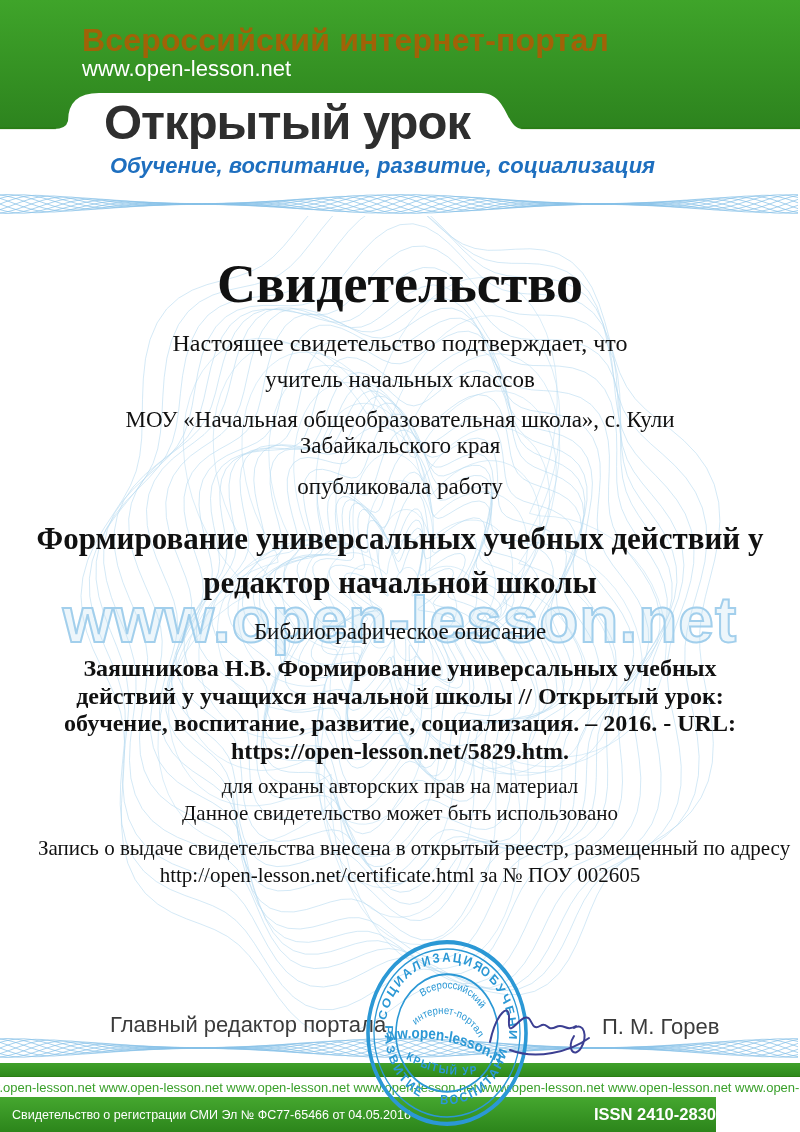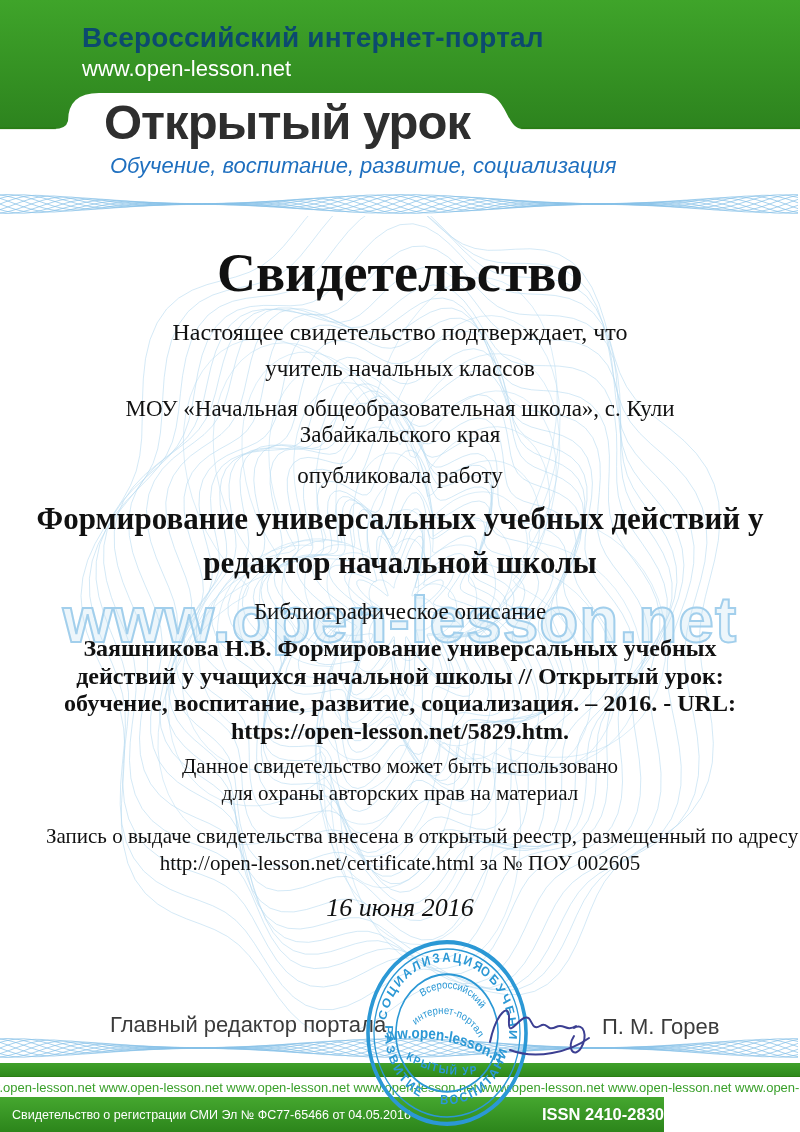--- a/index.html
+++ b/index.html
@@ -1,60 +1,60 @@
 <!DOCTYPE html>
 <html><head>
 <meta charset="utf-8">
 <style>
   html,body{margin:0;padding:0;background:#fff;}
   .page{position:relative;width:800px;height:1132px;background:#ffffff;overflow:hidden;
         font-family:"Liberation Serif",serif;color:#111;}
   
   .hdr-svg{position:absolute;left:0;top:0;z-index:3;}
   .hdr-text{position:absolute;z-index:4;font-family:"Liberation Sans",sans-serif;}
-  .portal-title{left:82px;top:22px;font-size:28px;font-weight:bold;color:#0c4a6e;letter-spacing:.2px;}
+  .portal-title{left:82px;top:22px;font-size:32px;font-weight:bold;color:#a16207;letter-spacing:.2px;}
   .portal-url{left:82px;top:56px;font-size:22px;color:#ffffff;}
   .brand-title{left:104px;top:94px;font-size:49px;font-weight:bold;color:#2e2e2e;letter-spacing:-1px;}
-  .brand-subtitle{left:110px;top:153px;font-size:22px;font-style:italic;font-weight:normal;color:#1e6fbf;}
+  .brand-subtitle{left:110px;top:153px;font-size:22px;font-style:italic;font-weight:bold;color:#1e6fbf;}
   
   #guilloche{position:absolute;left:0;top:0;z-index:0;}
   .watermark{position:absolute;left:0;right:0;top:583px;z-index:1;text-align:center;
              font-family:"Liberation Sans",sans-serif;font-weight:bold;font-size:64px;letter-spacing:1px;
              color:rgba(190,221,242,0.28);-webkit-text-stroke:2px #a2cfec;}
   
-  .content{position:absolute;left:30px;right:30px;top:212px;z-index:2;text-align:center;}
+  .content{position:absolute;left:30px;right:30px;top:223px;z-index:2;text-align:center;}
   .content .nw{white-space:nowrap;}
   .cert-title{margin:30px 0 0;font-size:54px;line-height:62px;font-weight:bold;}
   .intro{margin:14px 0 0;font-size:24px;line-height:28px;}
   .recipient{margin:13px 0 0;font-size:26px;line-height:30px;font-weight:bold;}
   .role{margin:10px 0 14px;font-size:23px;line-height:26px;}
   .school{margin:1px auto 0;font-size:23px;line-height:26px;max-width:705px;}
-  .action{margin:15px 0 8px;font-size:23px;line-height:26px;}
+  .action{margin:15px 0 17px;font-size:23px;line-height:26px;}
   .work-title{margin:8px auto 0;font-size:31px;line-height:44px;font-weight:bold;max-width:730px;}
   .bib-heading{margin:14px 0 10px;font-size:23px;line-height:26px;}
   .bib-text{margin:6px auto 0;font-size:24px;line-height:27.5px;font-weight:bold;max-width:715px;}
   .usage{margin:8px 0 0;font-size:21px;line-height:27px;}
-  .registry{margin:16px;font-size:21px;line-height:27px;}
+  .registry{margin:8px;font-size:21px;line-height:27px;}
   .issue-date{margin:8px 0 0;font-size:26px;line-height:30px;font-style:italic;}
   
   .editor-label{position:absolute;left:110px;top:1012px;z-index:5;font-family:"Liberation Sans",sans-serif;
                 font-size:22px;color:#3b3b3b;}
   .editor-name{position:absolute;left:602px;top:1014px;z-index:5;font-family:"Liberation Sans",sans-serif;
                font-size:22px;color:#3b3b3b;}
   .stamp{position:absolute;left:352px;top:938px;width:190px;height:190px;z-index:6;
          transform:scaleY(1.15) rotate(10deg);}
   .signature{position:absolute;left:486px;top:992px;z-index:6;}
   
   .bar-thin{position:absolute;left:0;top:1063px;width:800px;height:14px;z-index:4;
             background:linear-gradient(#40a12b,#2f8a1c);border-bottom:1px solid #2a7f13;box-sizing:border-box;}
   .url-strip{position:absolute;left:0;top:1078px;width:800px;height:19px;z-index:4;background:#fff;
              overflow:hidden;}
   .url-strip span{position:absolute;left:-28px;top:0;white-space:nowrap;line-height:19px;
              font-family:"Liberation Sans",sans-serif;font-size:13px;color:#3aa02b;}
-  .footer{position:absolute;left:0;top:1097px;width:664px;height:35px;z-index:4;
+  .footer{position:absolute;left:0;top:1097px;width:716px;height:35px;z-index:4;
           background:linear-gradient(#45a72f,#2c851b);display:flex;align-items:center;
           justify-content:space-between;font-family:"Liberation Sans",sans-serif;color:#fff;}
   .footer .reg{margin-left:12px;font-size:12.5px;}
   .footer .issn{margin-right:0;font-size:16.5px;font-weight:bold;}
 </style>
 </head>
 <body>
 
 <div class="page">
 
@@ -151,28 +151,27 @@
   <div class="content">
     <div class="cert-title nw">Свидетельство</div>
     <div class="intro nw">Настоящее свидетельство подтверждает, что</div>
     <div class="role nw">учитель начальных классов</div>
     <div class="school">МОУ «Начальная общеобразовательная школа», с. Кули Забайкальского края</div>
     <div class="action nw">опубликовала работу</div>
     <div class="work-title">Формирование универсальных учебных действий у редактор начальной школы</div>
     <div class="bib-heading nw">Библиографическое описание</div>
     <div class="bib-text">Заяшникова Н.В. Формирование универсальных учебных действий у учащихся начальной школы // Открытый урок: обучение, воспитание, развитие, социализация. – 2016. - URL: https://open-lesson.net/5829.htm.</div>
     <div class="usage">
+      <div class="nw">для охраны авторских прав на материал</div>
       <div class="nw">Данное свидетельство может быть использовано</div>
-      <div class="nw">для охраны авторских прав на материал</div>
     </div>
     <div class="registry">
       <div class="nw">Запись о выдаче свидетельства внесена в открытый реестр, размещенный по адресу</div>
       <div class="nw">http://open-lesson.net/certificate.html за № ПОУ 002605</div>
     </div>
-    <div class="issue-date nw">16 июня 2016</div>
   </div>
 
   <div class="editor-label">Главный редактор портала</div>
   <div class="editor-name">П. М. Горев</div>
 
   <svg class="stamp" viewBox="-95 -95 190 190">
     <defs>
       <path id="st-top" d="M -62,0 A 62,62 0 0 1 62,0"></path>
       <path id="st-bot" d="M -62,0 A 62,62 0 0 0 62,0"></path>
       <path id="st-in1" d="M -41,-6 A 42,42 0 0 1 41,-6"></path>

